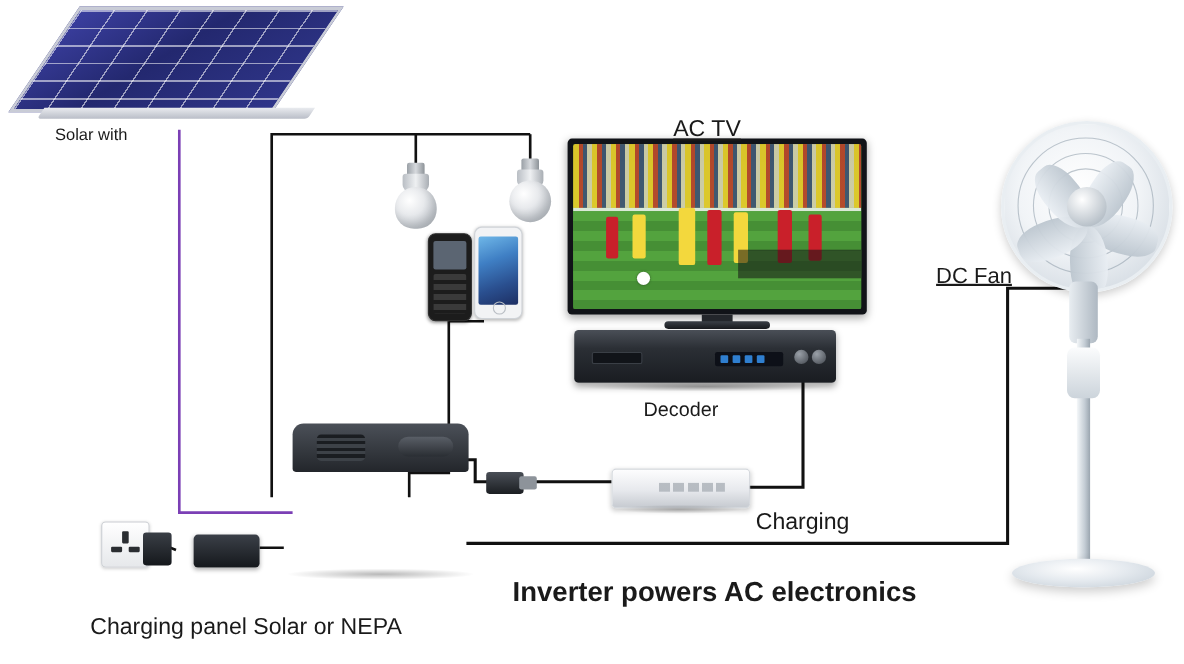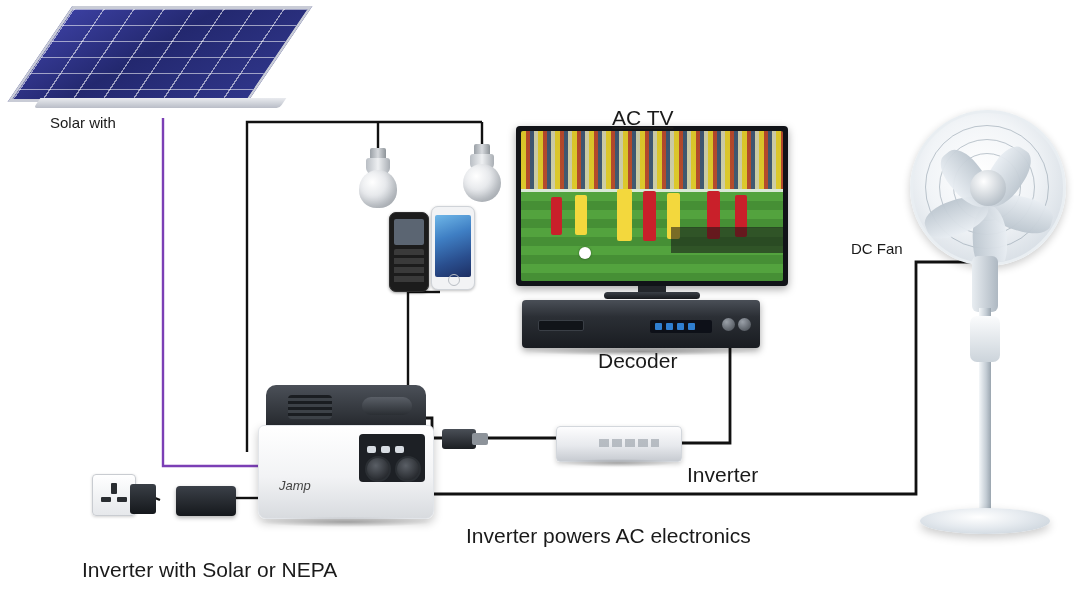--- a/index.html
+++ b/index.html
@@ -168,25 +168,25 @@
   .fan .ctrl{position:absolute;left:70px;top:206px;width:30px;height:46px;border-radius:7px;
     background:linear-gradient(to bottom,#fbfcfd,#ccd4db);}
   .fan .base{position:absolute;left:20px;top:398px;width:130px;height:26px;border-radius:50%;
     background:radial-gradient(ellipse at 45% 35%,#ffffff 0%,#e5eaef 45%,#c2ccd5 100%);
     box-shadow:0 4px 10px rgba(0,0,0,.2);}
 
   
   .t-solar{left:50px;top:114px;font-size:15px;}
   .t-bulb{left:318px;top:96px;font-size:15px;}
   .t-actv{left:612px;top:106px;font-size:21px;text-decoration:underline;}
-  .t-dcfan{left:851px;top:240px;font-size:15px;}
-  .t-decoder{left:585px;top:349px;font-size:21px;margin-left:13px;}
+  .t-dcfan{left:851px;top:240px;font-size:20px;text-decoration:underline;}
+  .t-decoder{left:585px;top:362px;font-size:18px;}
   .t-inverter{left:687px;top:463px;font-size:21px;}
   .t-charging{left:82px;top:558px;font-size:21px;}
-  .t-line1{left:466px;top:524px;font-size:21px;}
+  .t-line1{left:466px;top:524px;font-size:25px;font-weight:bold;}
   .t-line2{left:466px;top:558px;font-size:21px;}
 </style>
 </head>
 <body>
 
 <div id="stage">
 
   <svg class="wires" viewBox="0 0 1076 604">
 
     <polyline points="163,118 163,466 266,466" fill="none" stroke="#7b3fb5" stroke-width="2.4"></polyline>
@@ -272,56 +272,44 @@
     </div>
     <div class="shadow"></div>
   </div>
   <div class="lbl t-decoder">Decoder</div>
 
   <div class="gen">
     <div class="top">
       <div class="vent"></div>
       <div class="handle"></div>
     </div>
-    <div class="body">
-      <div class="panelbox">
-        <div class="tinybtn" style="left:8px;"></div>
-        <div class="tinybtn" style="left:22px;"></div>
-        <div class="tinybtn" style="left:36px;"></div>
-        <div class="sock" style="left:6px;"></div>
-        <div class="sock" style="left:36px;"></div>
-      </div>
-      <div class="brand" style="font-size:13px;color:#444;font-style:italic;">
-        <span>Jamp</span>
-      </div>
-    </div>
     <div class="shadow"></div>
   </div>
 
   <div class="socket">
     <div class="h" style="left:18px;top:8px;width:6px;height:11px;"></div>
     <div class="h" style="left:8px;top:22px;width:10px;height:5px;"></div>
     <div class="h" style="left:24px;top:22px;width:10px;height:5px;"></div>
   </div>
   <div class="plug"></div>
   <div class="adapter"></div>
-  <div class="lbl t-charging">Inverter with Solar or NEPA</div>
+  <div class="lbl t-charging">Charging panel Solar or NEPA</div>
 
   <div class="carplug">
     <div class="barrel"></div>
     <div class="tip"></div>
   </div>
 
   <div class="inverter">
     <div class="box">
       <div class="lbl-in"></div>
     </div>
     <div class="shadow"></div>
   </div>
-  <div class="lbl t-inverter">Inverter</div>
+  <div class="lbl t-inverter">Charging</div>
 
   <div class="fan">
     <div class="guard">
       <div class="ring" style="left:12px;top:12px;width:122px;height:122px;"></div>
       <div class="ring" style="left:26px;top:26px;width:94px;height:94px;"></div>
       <div class="ring" style="left:40px;top:40px;width:66px;height:66px;"></div>
       <div class="blade" style="transform:rotate(15deg);"></div>
       <div class="blade" style="transform:rotate(87deg);"></div>
       <div class="blade" style="transform:rotate(159deg);"></div>
       <div class="blade" style="transform:rotate(231deg);"></div>

